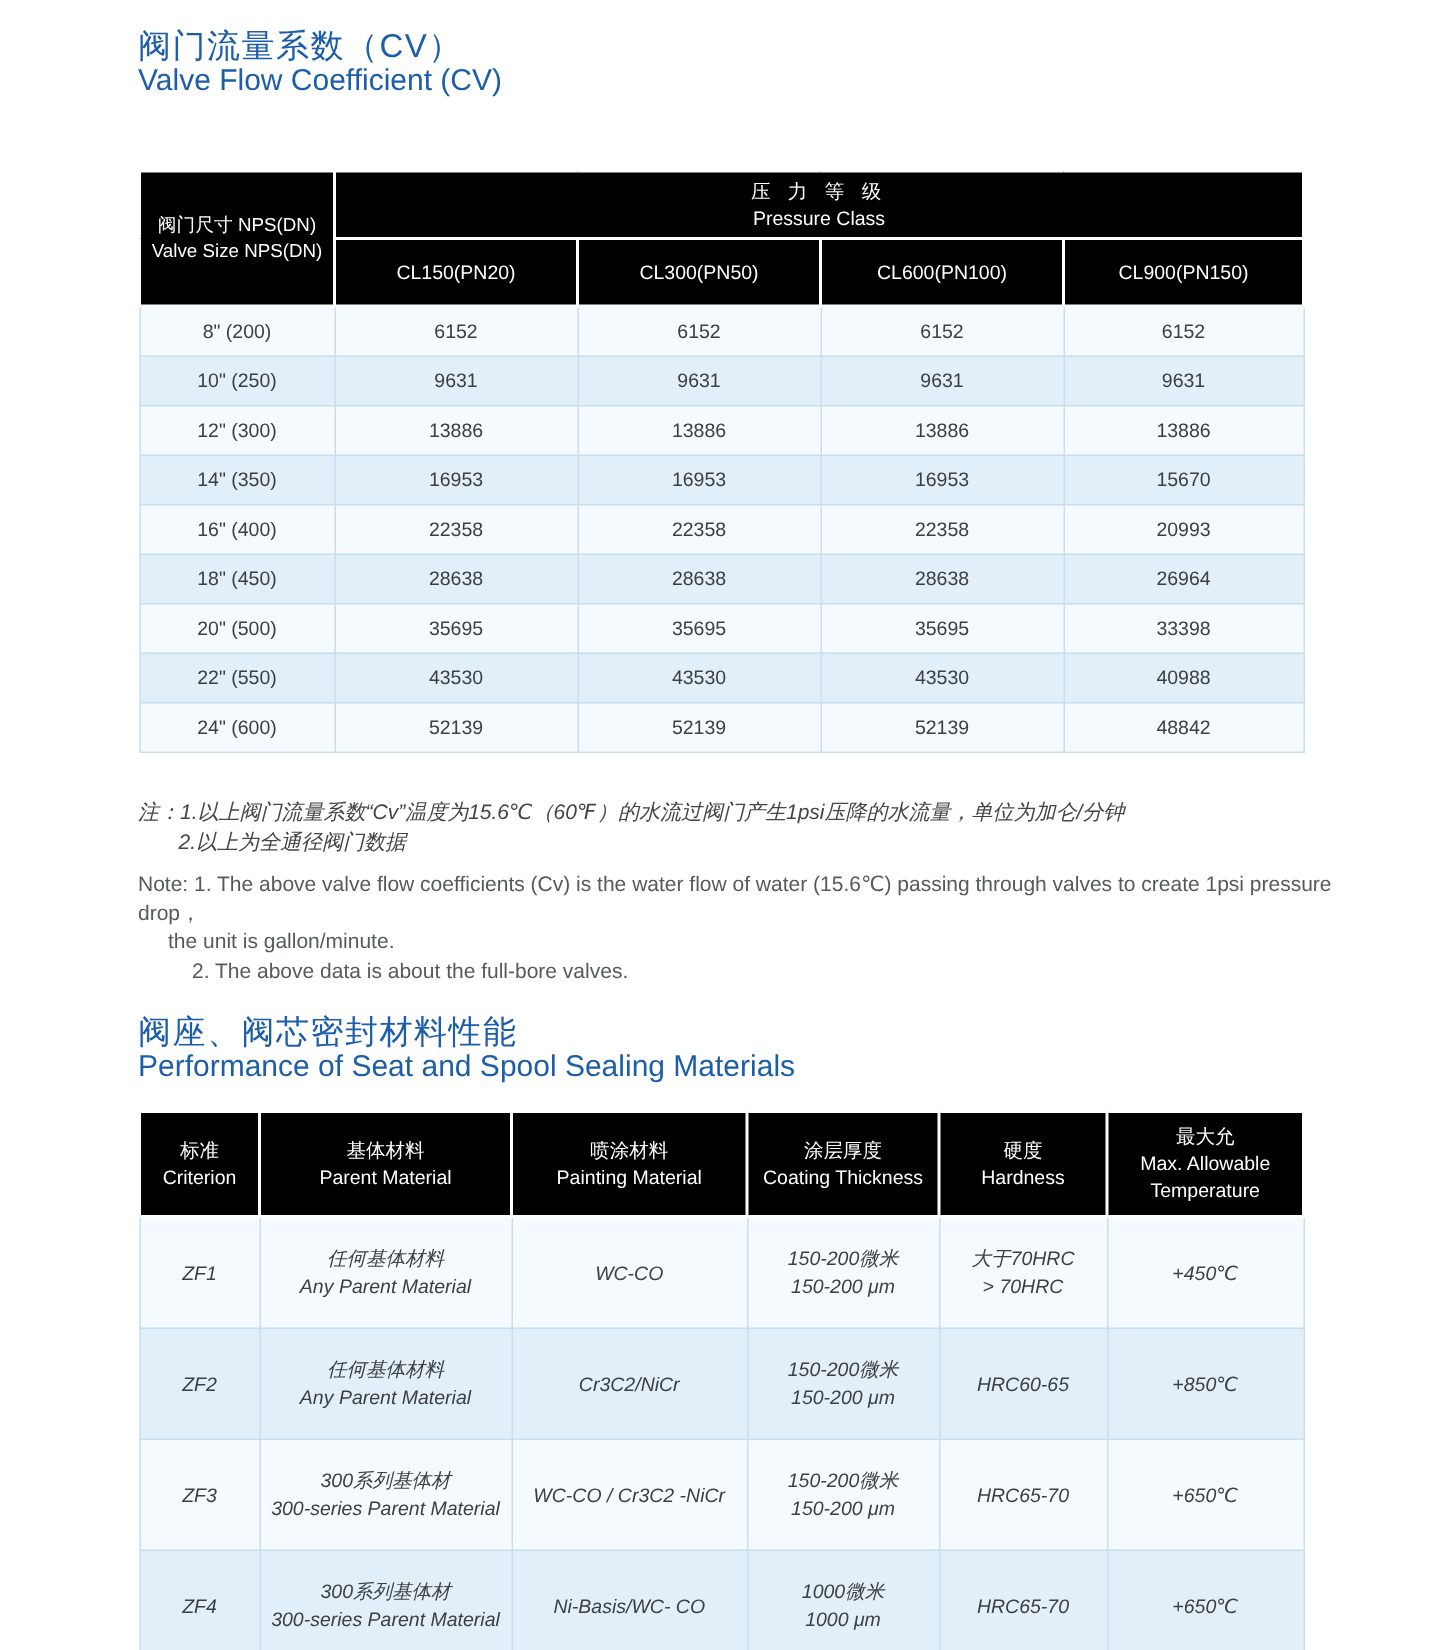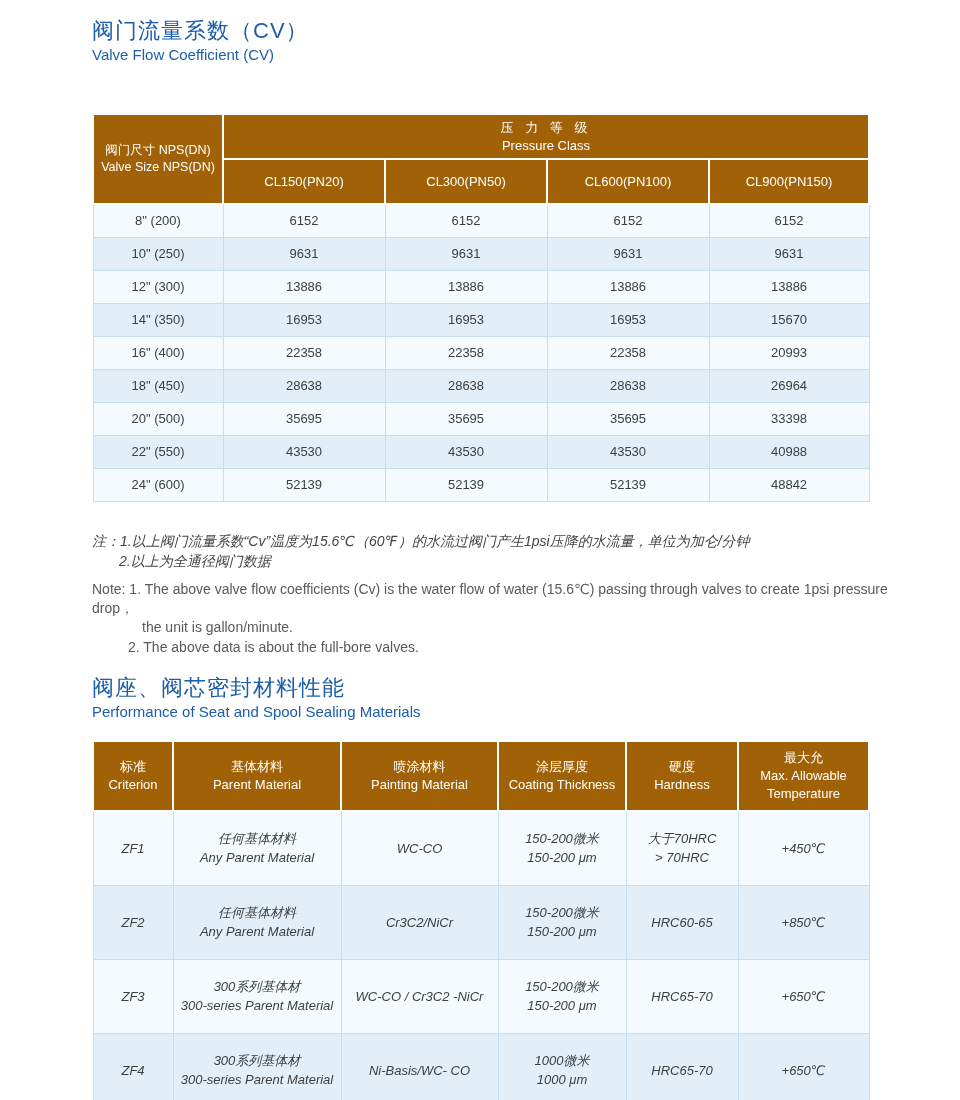--- a/index.html
+++ b/index.html
@@ -12,27 +12,27 @@
     overflow: hidden;
   }
   .abs { position: absolute; }
 
   
   .title-cn {
     font-size: 22px; font-weight: normal; color: #1c5ea9;
     letter-spacing: 1px; line-height: 28px;
   }
   .title-en {
-    font-size: 15px; color: #1c5ea9; line-height: 19px;
+    font-size: 20px; color: #1c5ea9; line-height: 19px;
   }
 
   
   table { border-collapse: collapse; table-layout: fixed; width: 776px; background: #fff; }
   th {
-    background: #a16207; color: #ffffff; font-weight: normal;
+    background: #000000; color: #ffffff; font-weight: normal;
     border: 2px solid #ffffff; vertical-align: middle;
     font-size: 13px; line-height: 18px;
   }
   td {
     border: 1px solid #c6dfee; text-align: center; vertical-align: middle;
     font-size: 13px; color: #3d4043; white-space: pre-line;
   }
   tbody tr:nth-child(odd)  td { background: #f4fafd; }
   tbody tr:nth-child(even) td { background: #e2eff8; }
 
@@ -46,21 +46,21 @@
   
   .t2 thead tr { height: 70px; }
   .t2 tbody tr { height: 74px; font-style: italic; }
   .t2 td { line-height: 19px; }
 
   
   .note { font-size: 14px; line-height: 20px; }
   .note-cn { color: #454545; }
   .note-en { color: #565a5d; }
   .note-cn .l2 { margin-left: 27px; }
-  .note-en .l2 { margin-left: 50px; }
+  .note-en .l2 { margin-left: 20px; }
   .note-en .l3 { margin-left: 36px; }
   .note div { min-height: 20px; }
   .note-en div { line-height: 19px; }
 </style>
 </head>
 <body>
 
 <div class="abs" style="left:92px; top:17px;">
   <div class="title-cn">阀门流量系数（CV）</div>
   <div class="title-en">Valve Flow Coefficient (CV)</div>

